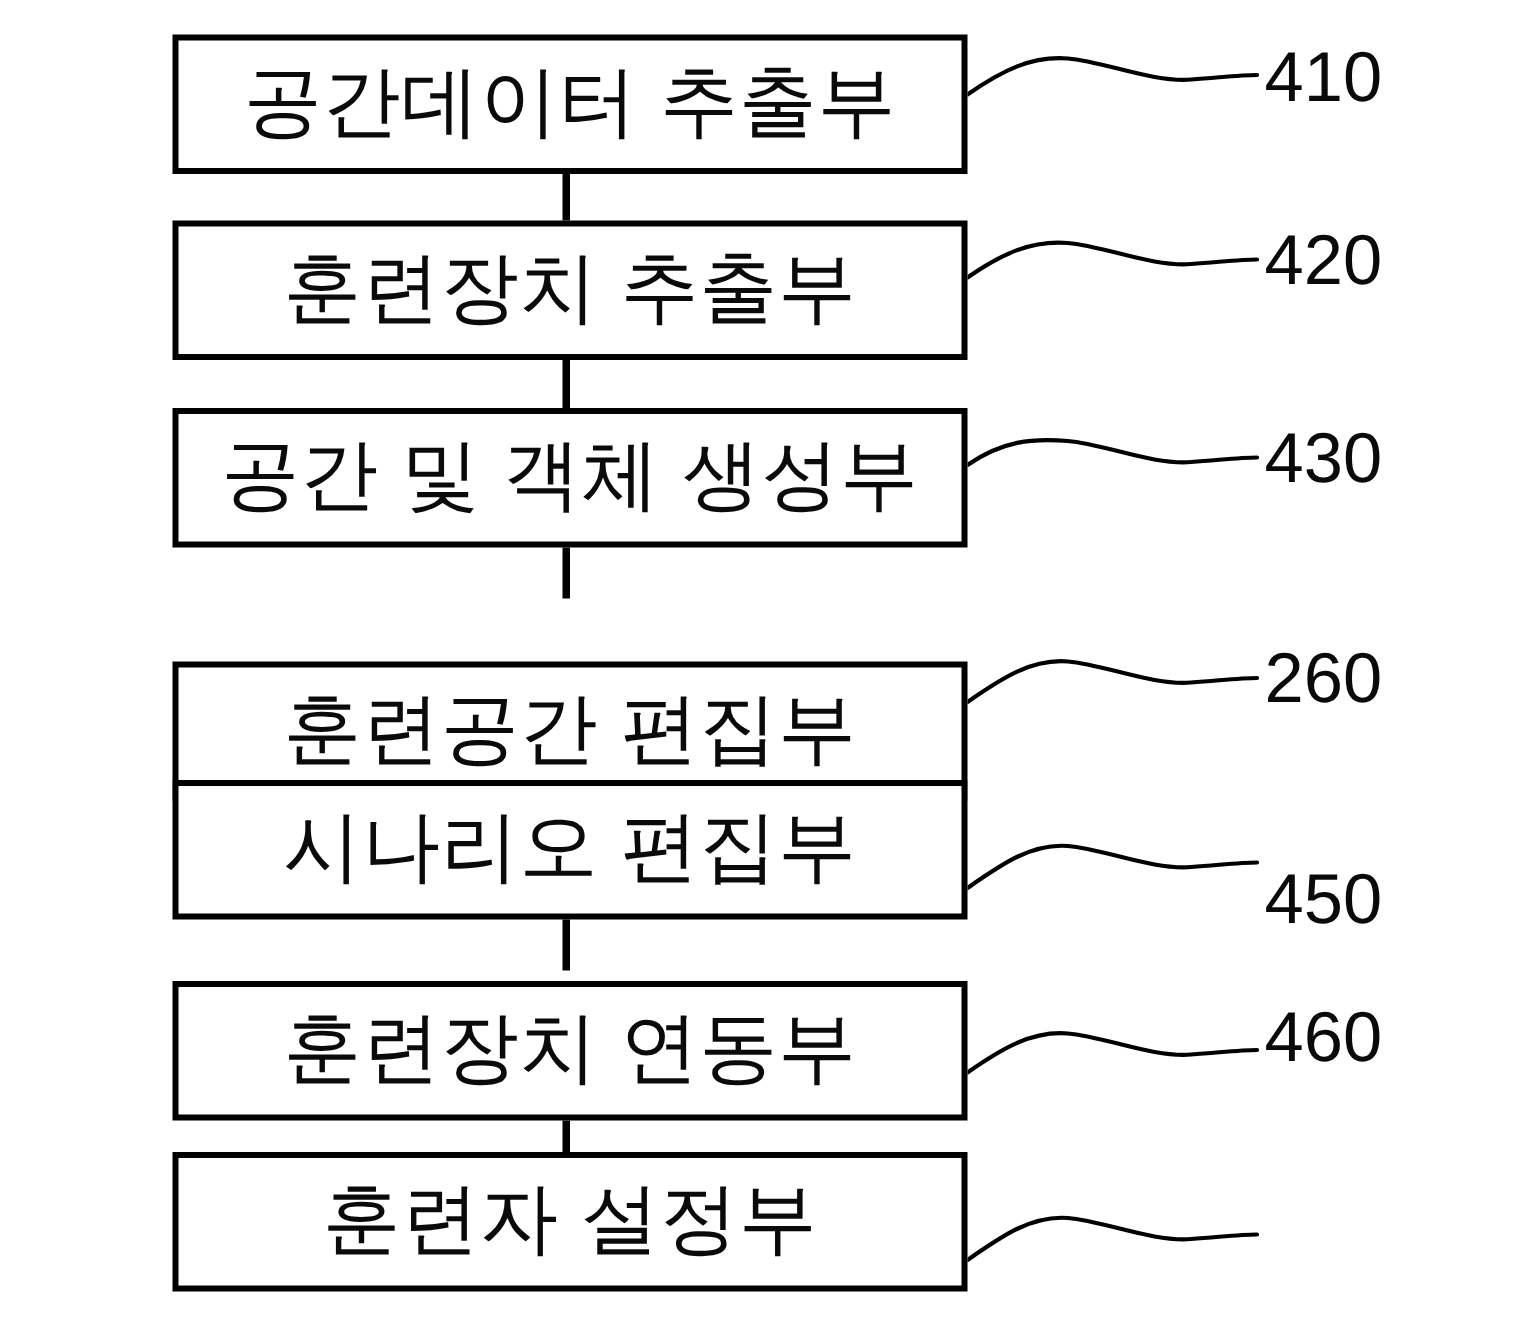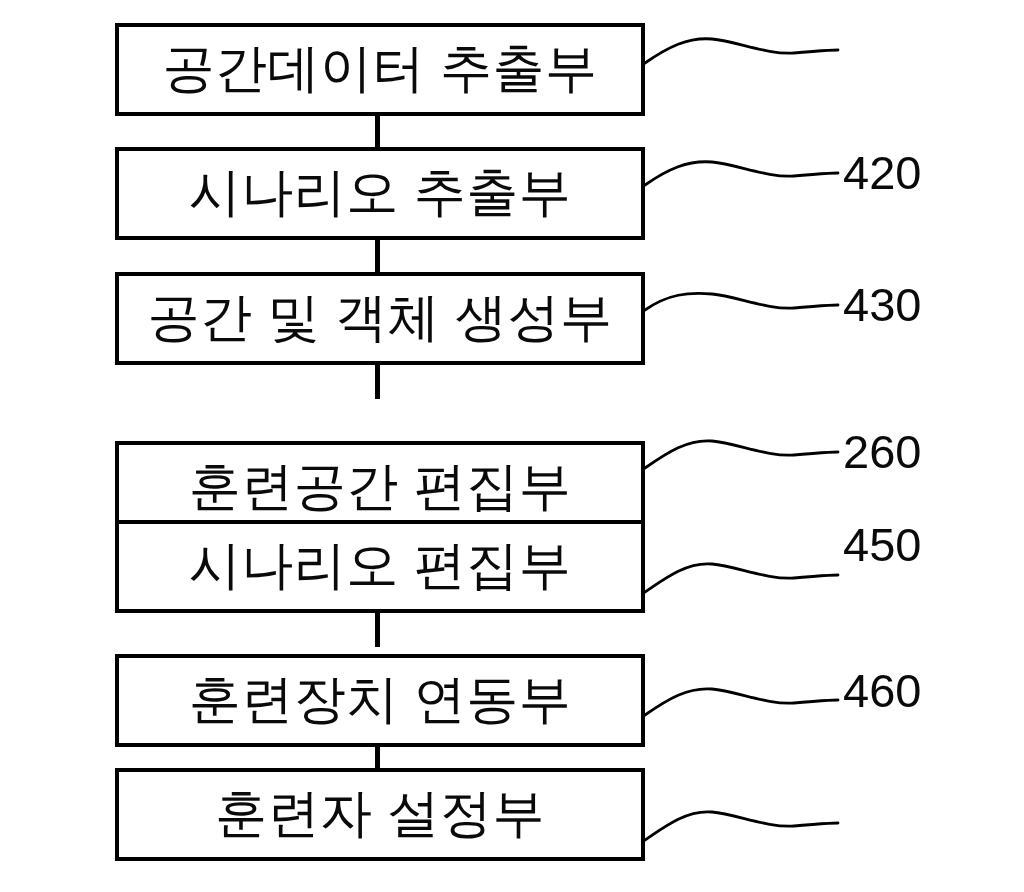--- a/index.html
+++ b/index.html
@@ -59,21 +59,21 @@
   .b6 { top: 768px; }
   
   .c0 { top: 113px; height: 37px; }
   .c1 { top: 237px; height: 38px; }
   .c2 { top: 362px; height: 37px; }
   .c3 { top: 486px; height: 37px; }
   .c4 { top: 610px; height: 37px; }
   .c5 { top: 734px; height: 37px; }
   
   .r0 { top: 25px; }  .r1 { top: 147px; } .r2 { top: 279px; }
-  .r3 { top: 426px; } .r4 { top: 519px; } .r5 { top: 665px; }
+  .r3 { top: 426px; } .r4 { top: 573px; } .r5 { top: 665px; }
   .r6 { top: 797px; }
 </style>
 </head>
 <body>
 
 <div class="canvas">
 
   <svg class="leaders" viewBox="0 0 1024 892">
     <g fill="none" stroke="#000000" stroke-width="2.8" stroke-linecap="round">
       <path d="M645,63  C668,47  688,37  712,39  S768,55  794,53  S828,50  838,50"></path>
@@ -90,37 +90,38 @@
   <div class="connector c1"></div>
   <div class="connector c2"></div>
   <div class="connector c3"></div>
   <div class="connector c4"></div>
   <div class="connector c5"></div>
 
   <div class="fbox b0">
     <span class="lbl">공간데이터 추출부</span>
   </div>
   <div class="fbox b1">
-    <span class="lbl">시나리오 추출부</span>
+    <span class="lbl">훈련장치 추출부</span>
   </div>
   <div class="fbox b2">
     <span class="lbl">공간 및 객체 생성부</span>
   </div>
   <div class="fbox b3">
     <span class="lbl">훈련공간 편집부</span>
   </div>
   <div class="fbox b4">
     <span class="lbl">시나리오 편집부</span>
   </div>
   <div class="fbox b5">
     <span class="lbl">훈련장치 연동부</span>
   </div>
   <div class="fbox b6">
     <span class="lbl">훈련자 설정부</span>
   </div>
 
+  <div class="ref r0">410</div>
   <div class="ref r1">420</div>
   <div class="ref r2">430</div>
   <div class="ref r3">260</div>
   <div class="ref r4">450</div>
   <div class="ref r5">460</div>
 
 </div>
 
 </body></html>

